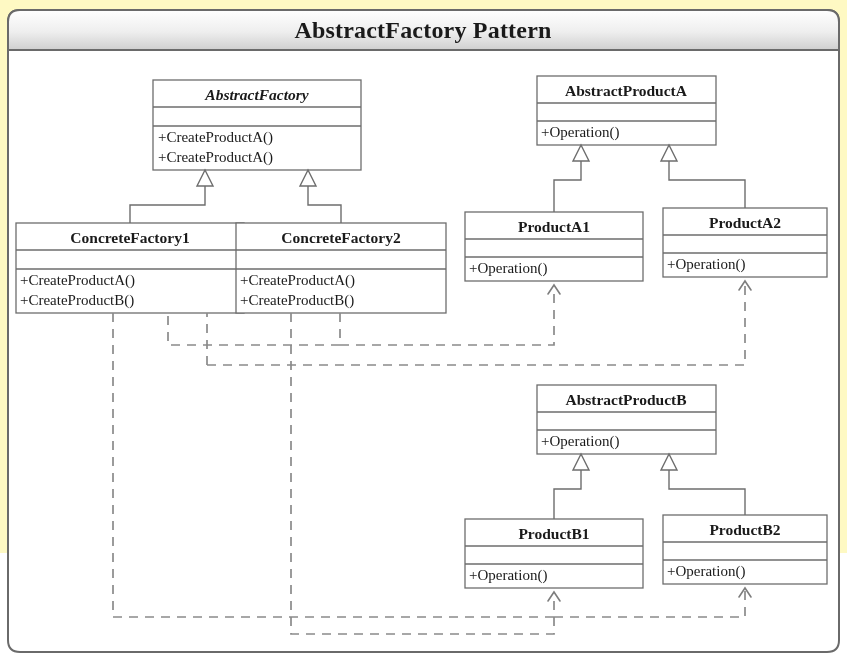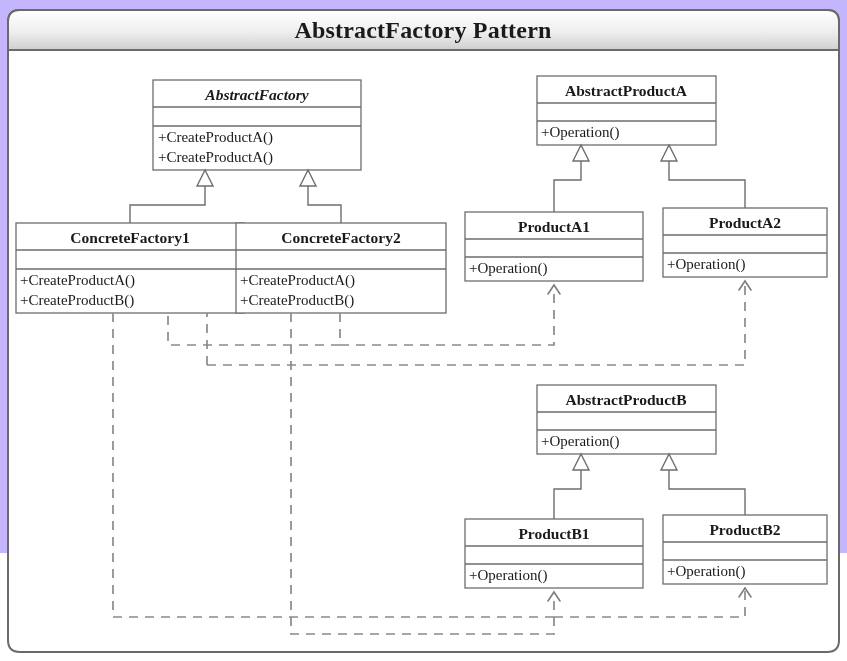--- a/index.html
+++ b/index.html
@@ -10,21 +10,21 @@
   body {
     width: 847px;
     height: 661px;
     font-family: "Liberation Serif", "DejaVu Serif", serif;
     overflow: hidden;
   }
   #diagram-root {
     position: relative;
     width: 847px;
     height: 553px;
-    background: #c4b5fd;
+    background: #fef9c3;
   }
   svg.canvas {
     position: absolute;
     left: 0;
     top: 0;
     width: 847px;
     height: 661px;
   }
   text {
     fill: #1a1a1a;

